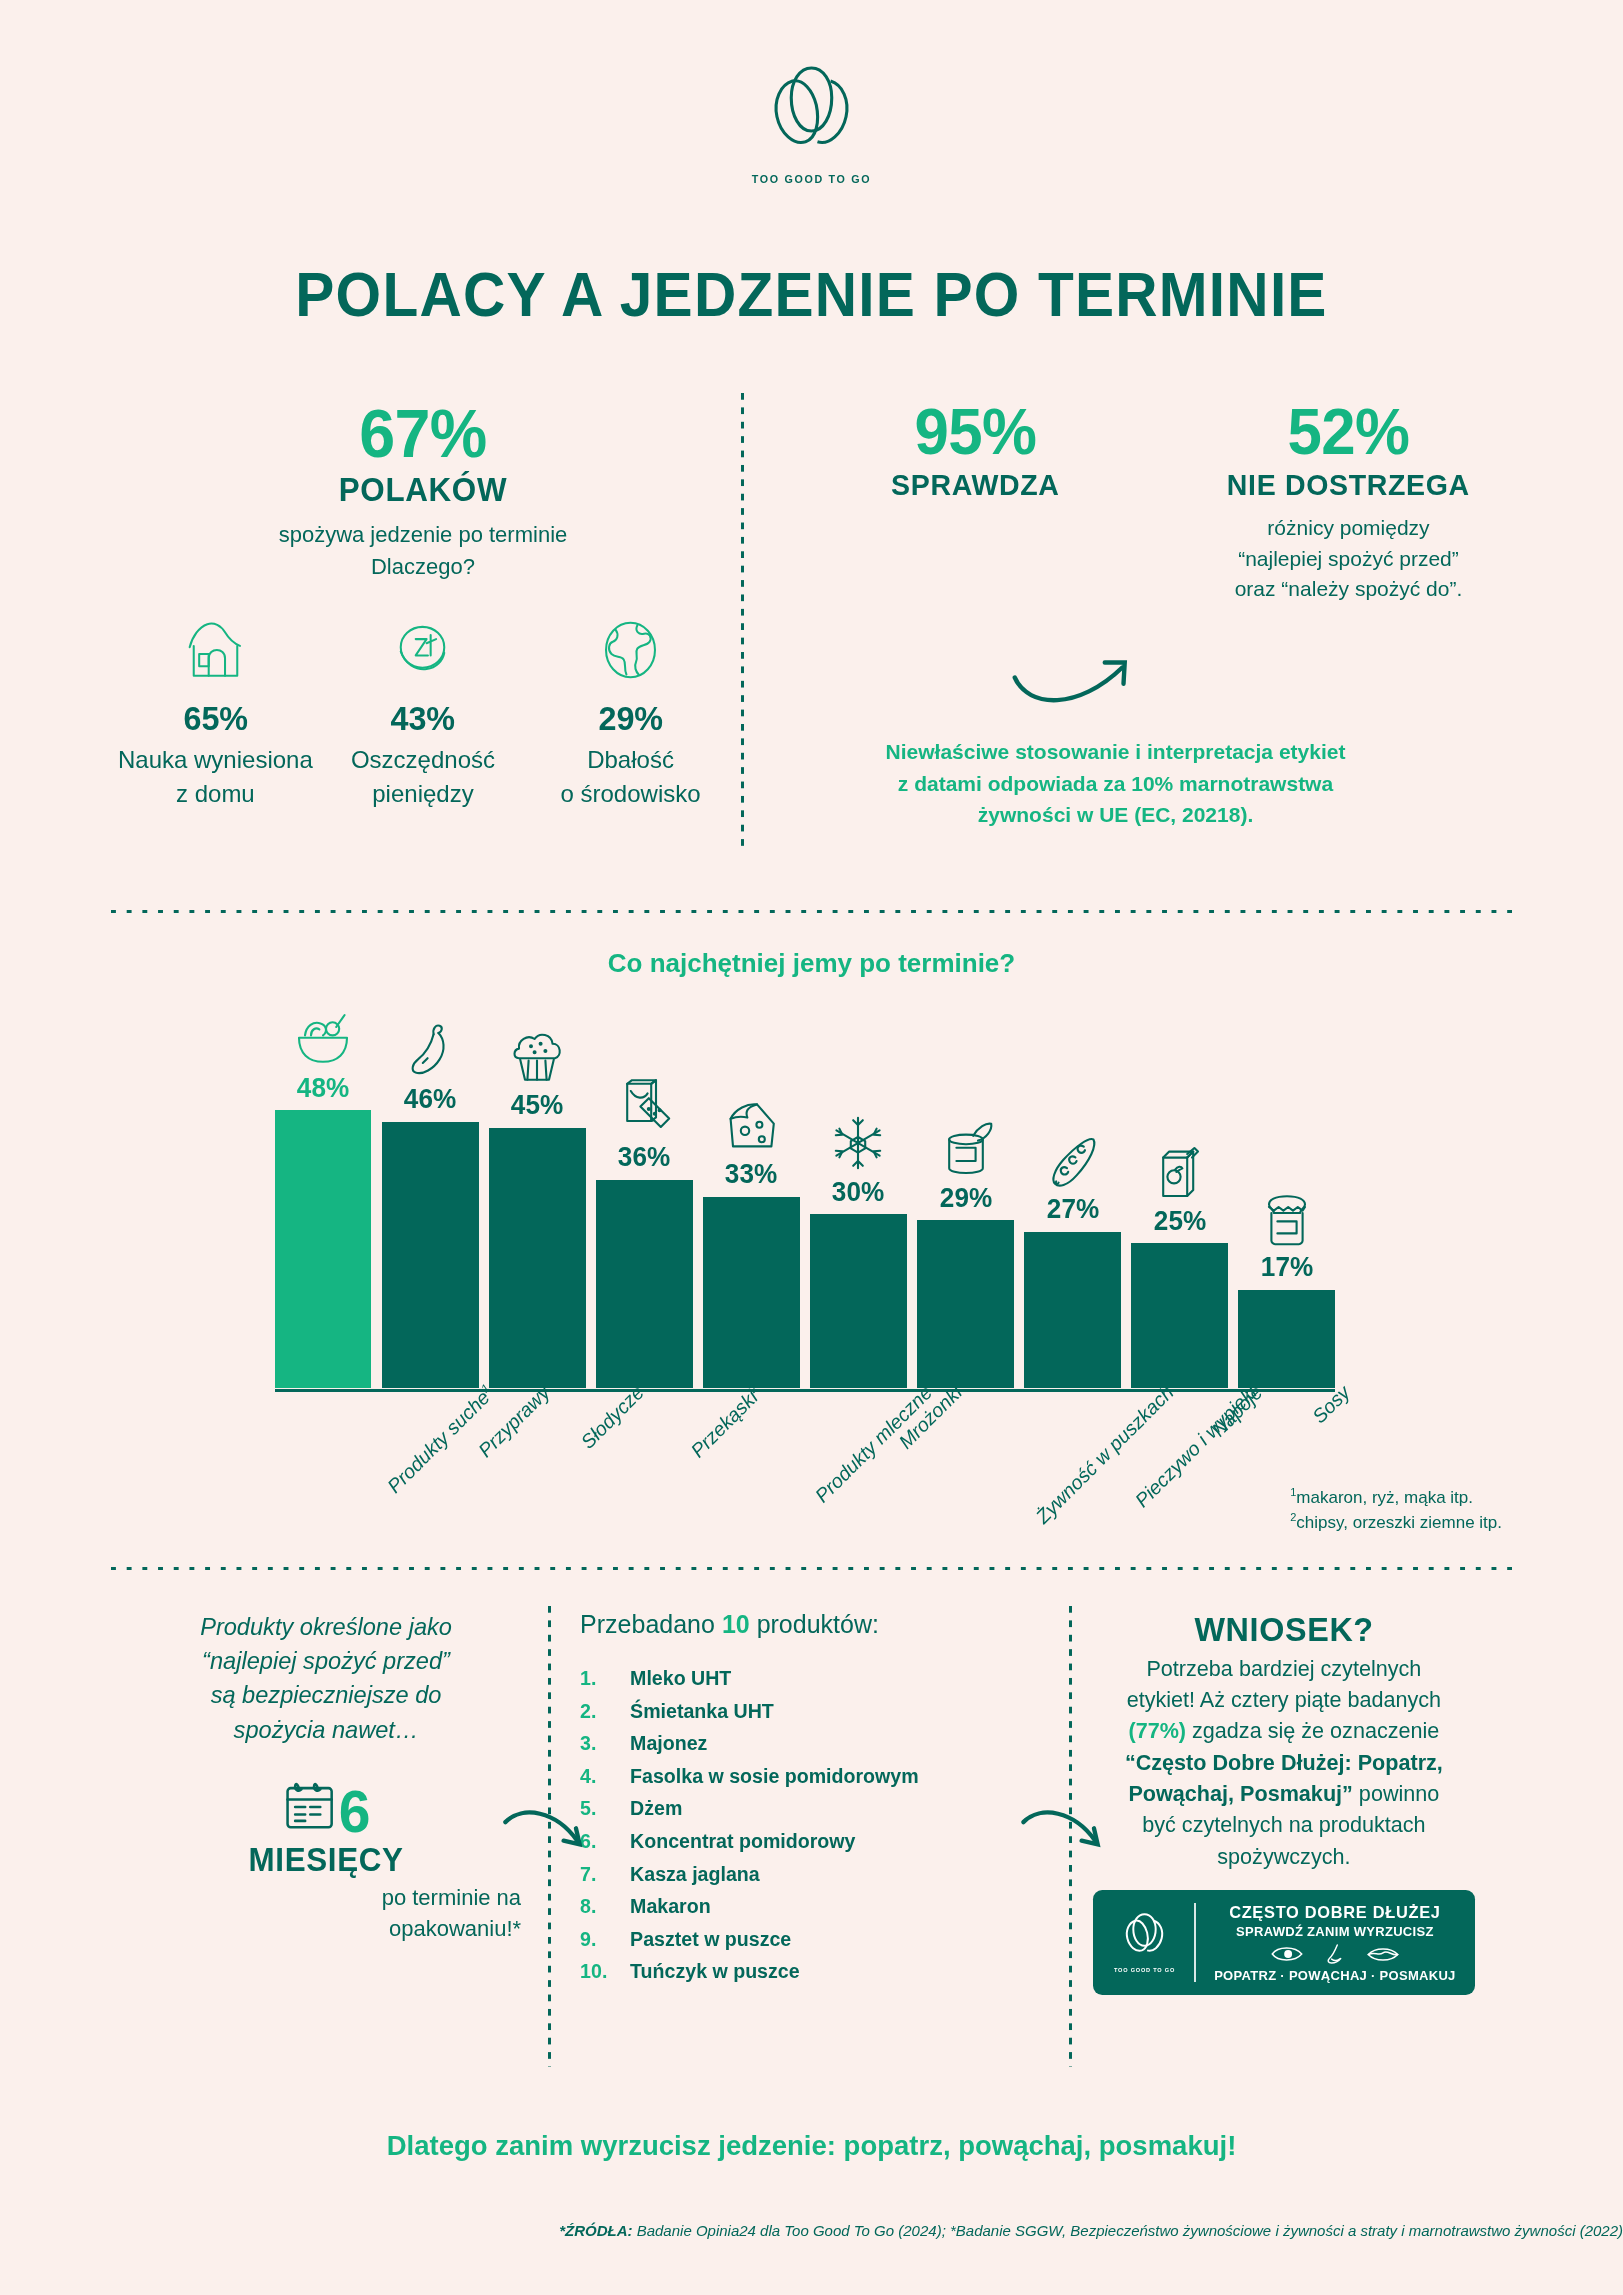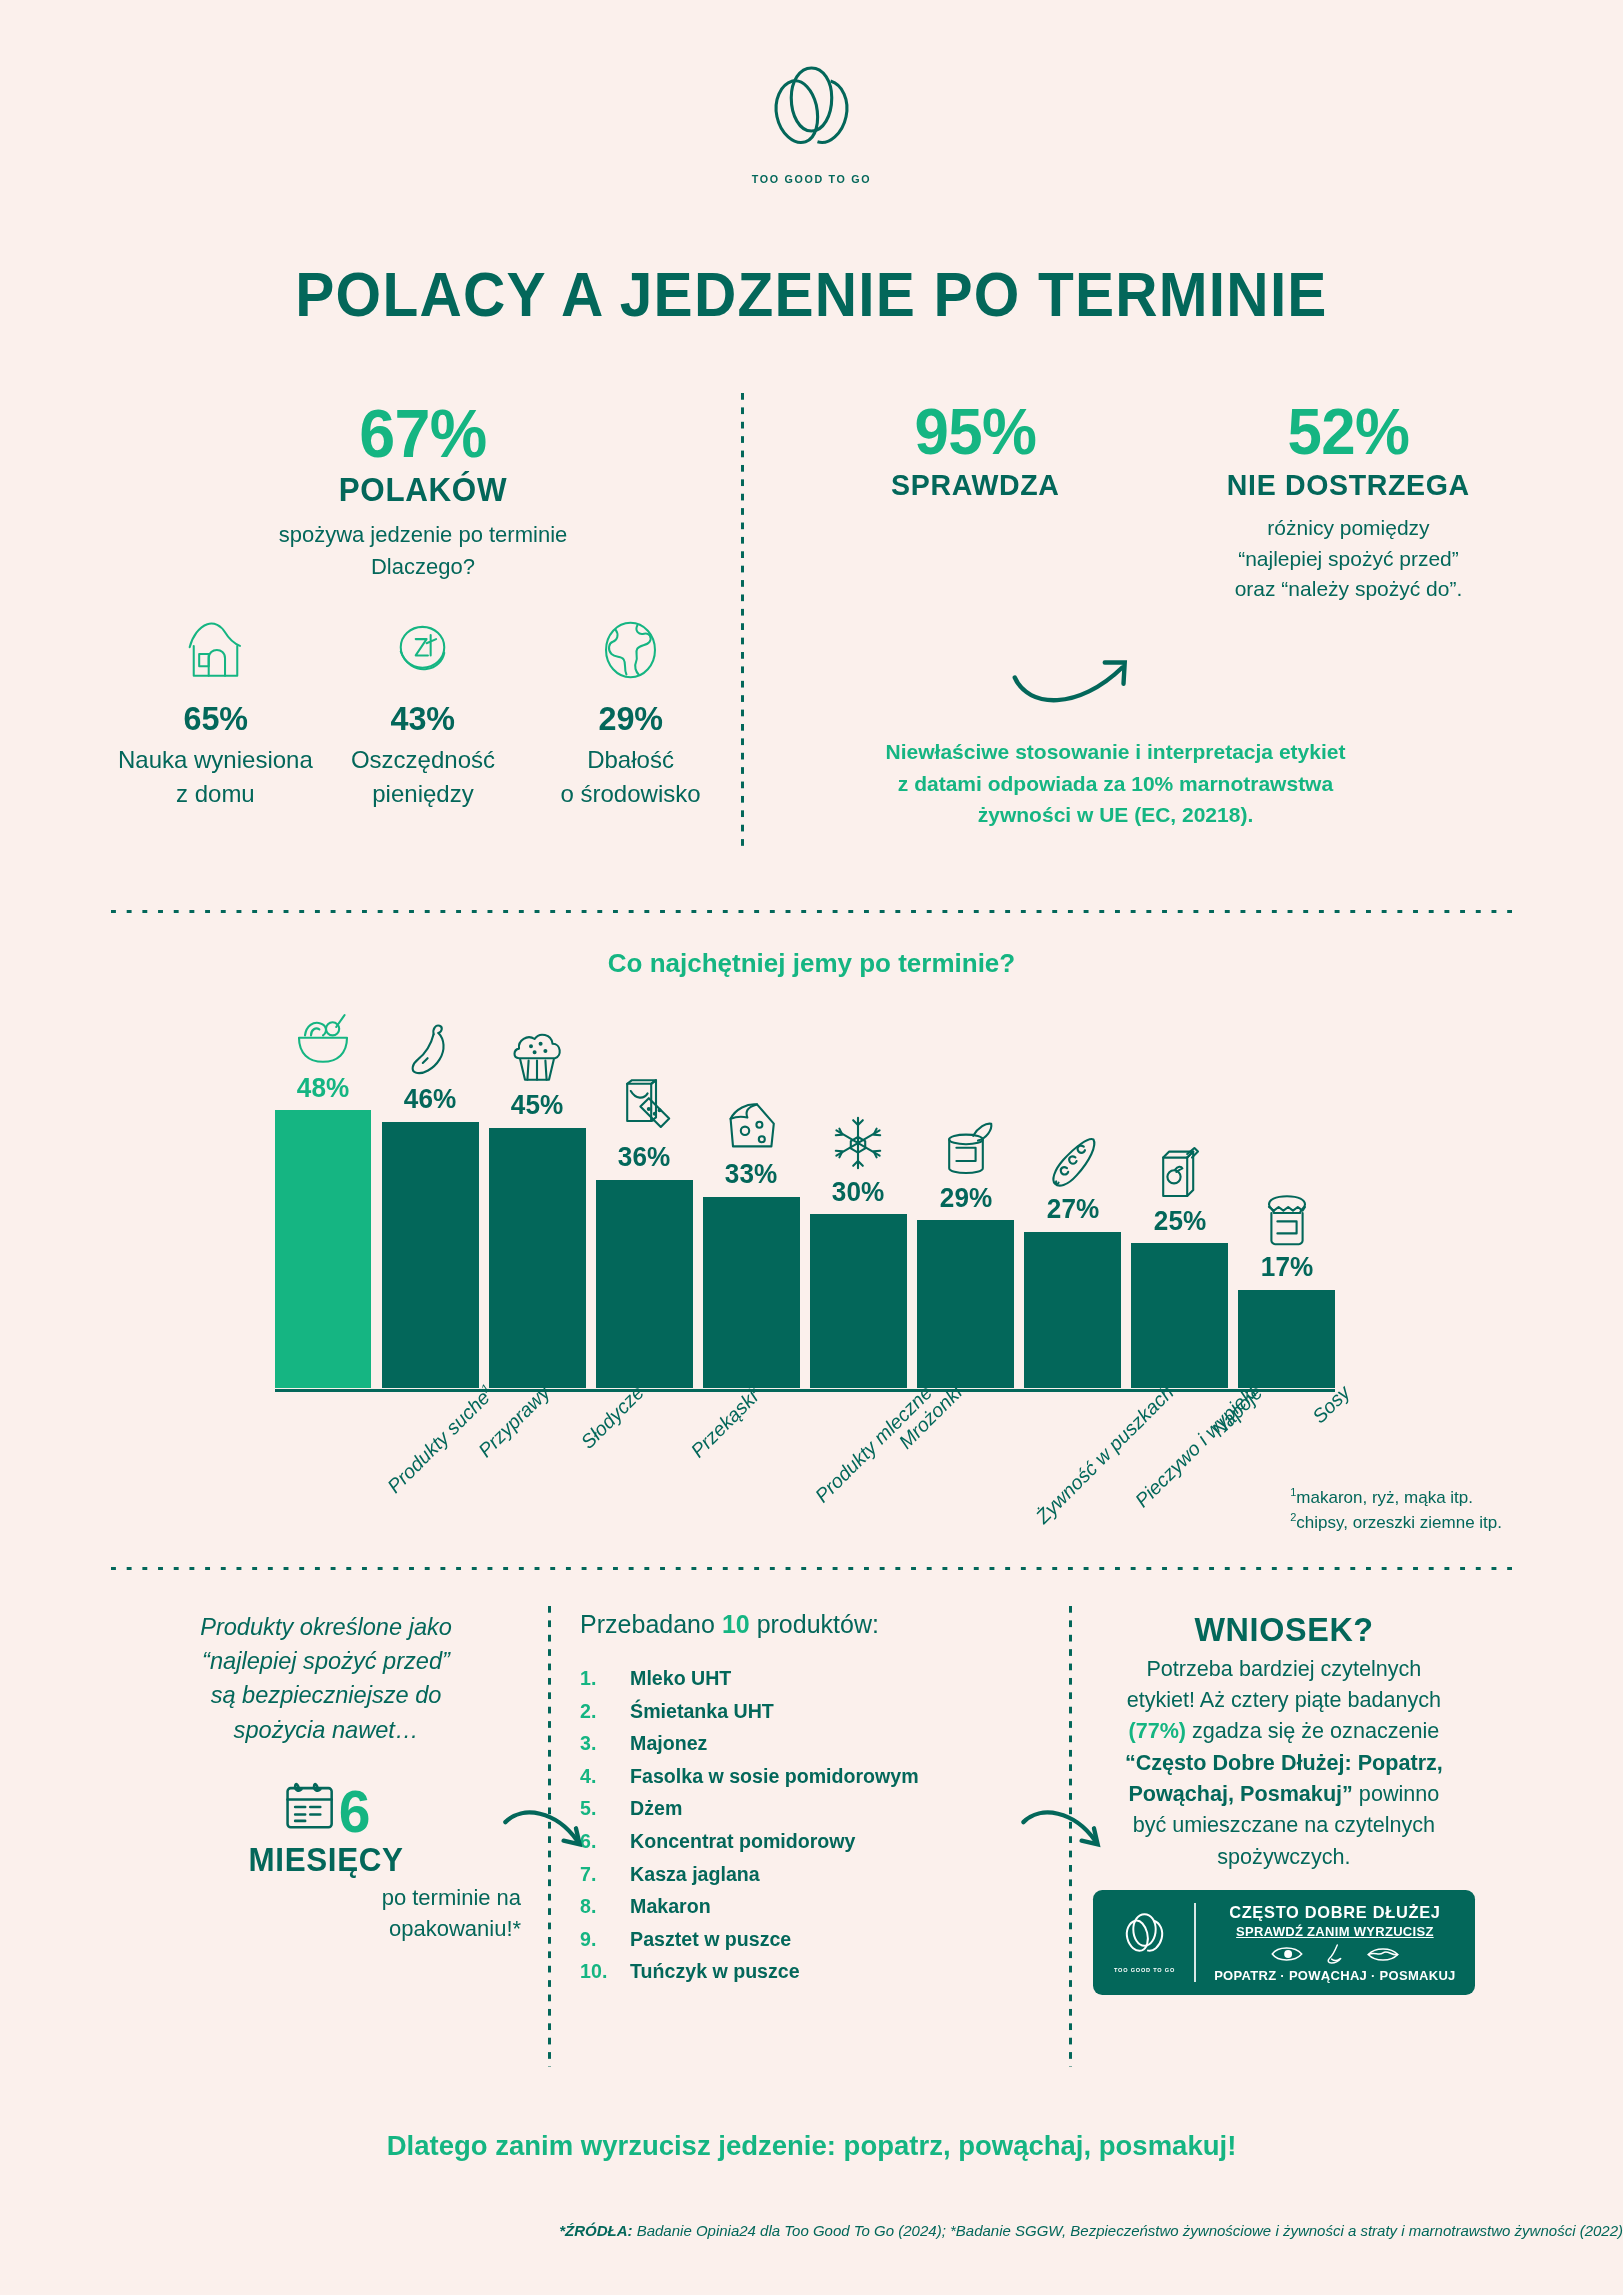--- a/index.html
+++ b/index.html
@@ -210,21 +210,21 @@
   .b3-text b{ font-weight:bold; }
 
   .badge{
     margin:18.3px auto 0; width:382px; height:105px; background:var(--teal);
     border-radius:9.2px; display:flex; align-items:center; padding:0 11.8px;
   }
   .badge-logo{ width:79px; height:79px; flex:none; }
   .badge-sep{ width:2px; height:79px; background:#fff; opacity:.85; margin:0 10.5px; flex:none;}
   .badge-txt{ flex:1; text-align:center; color:#fff; }
   .badge-l1{ font-size:16.4px; font-weight:bold; letter-spacing:0.7px; }
-  .badge-l2{ font-size:13px; font-weight:bold; letter-spacing:0.3px; margin-top:2px;text-decoration:underline; }
+  .badge-l2{ font-size:13px; font-weight:bold; letter-spacing:0.3px; margin-top:2px; }
   .badge-icons{ display:flex; justify-content:center; gap:14.4px; margin:3.9px 0 2.6px; }
   .badge-icons svg{ width:34px; height:22px; }
   .badge-l3{ font-size:13px; font-weight:bold; letter-spacing:0.3px; }
 
   
   .cta{
     position:absolute; top:2130px; left:0; right:0; text-align:center;
     font-size:27.5px; font-weight:bold; color:var(--green);
   }
   .sources{
@@ -555,21 +555,21 @@
     </div>
 
     <div class="b-col-3">
       <div class="b3-title">WNIOSEK?</div>
       <div class="b3-text">
         <span>Potrzeba bardziej czytelnych</span><br>
         <span>etykiet! Aż cztery piąte badanych</span><br>
         <span class="g">(77%)</span><span> zgadza się że oznaczenie</span><br>
         <b>“Często Dobre Dłużej: Popatrz,</b><br>
         <b>Powąchaj, Posmakuj”</b><span> powinno</span><br>
-        <span>być umieszczane na czytelnych</span><br>
+        <span>być czytelnych na produktach</span><br>
         <span>spożywczych.</span>
       </div>
 
       <div class="badge">
         <svg class="badge-logo" viewBox="0 0 120 110" fill="none" stroke="#ffffff" stroke-width="3">
           <path d="M60 12 C50 12 43 22 43 35 C43 48 50 60 60 60 C70 60 77 48 77 35 C77 22 70 12 60 12 Z"></path>
           <path d="M46 22 C36 25 31 37 34 49 C37 61 47 70 56 67 C64 64 67 52 64 40 C61 29 54 20 46 22 Z"></path>
           <path d="M74 22 C84 25 89 37 86 49 C83 61 73 70 64 67"></path>
           <text x="60" y="100" font-size="8.5" font-weight="bold" fill="#ffffff" stroke="none" text-anchor="middle" font-family="Liberation Sans, sans-serif" letter-spacing="1.2">TOO GOOD TO GO</text>
         </svg>

